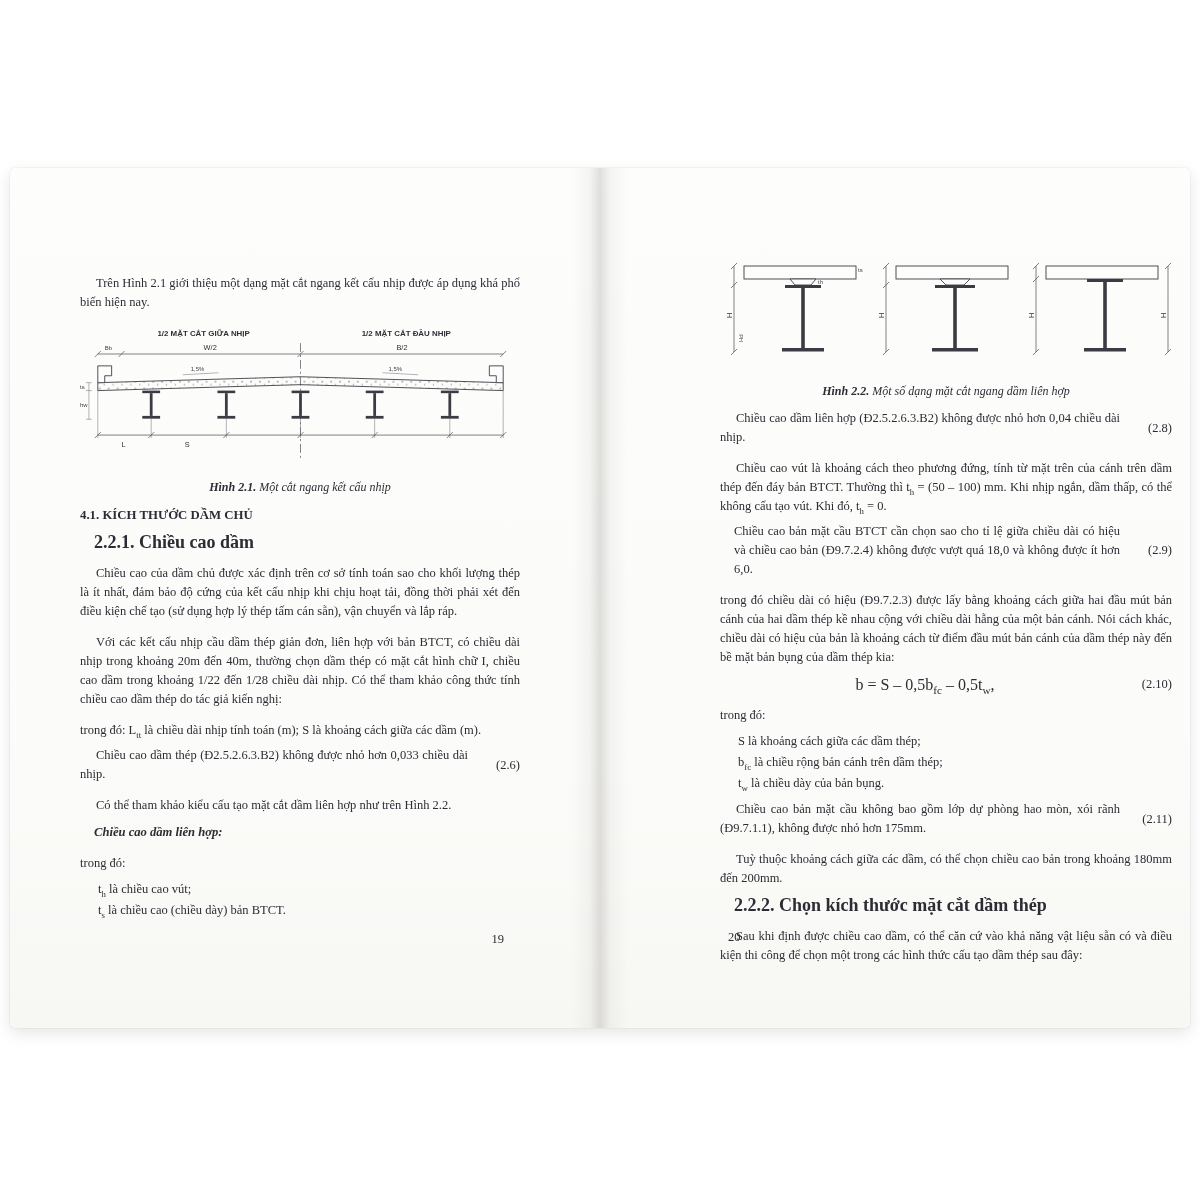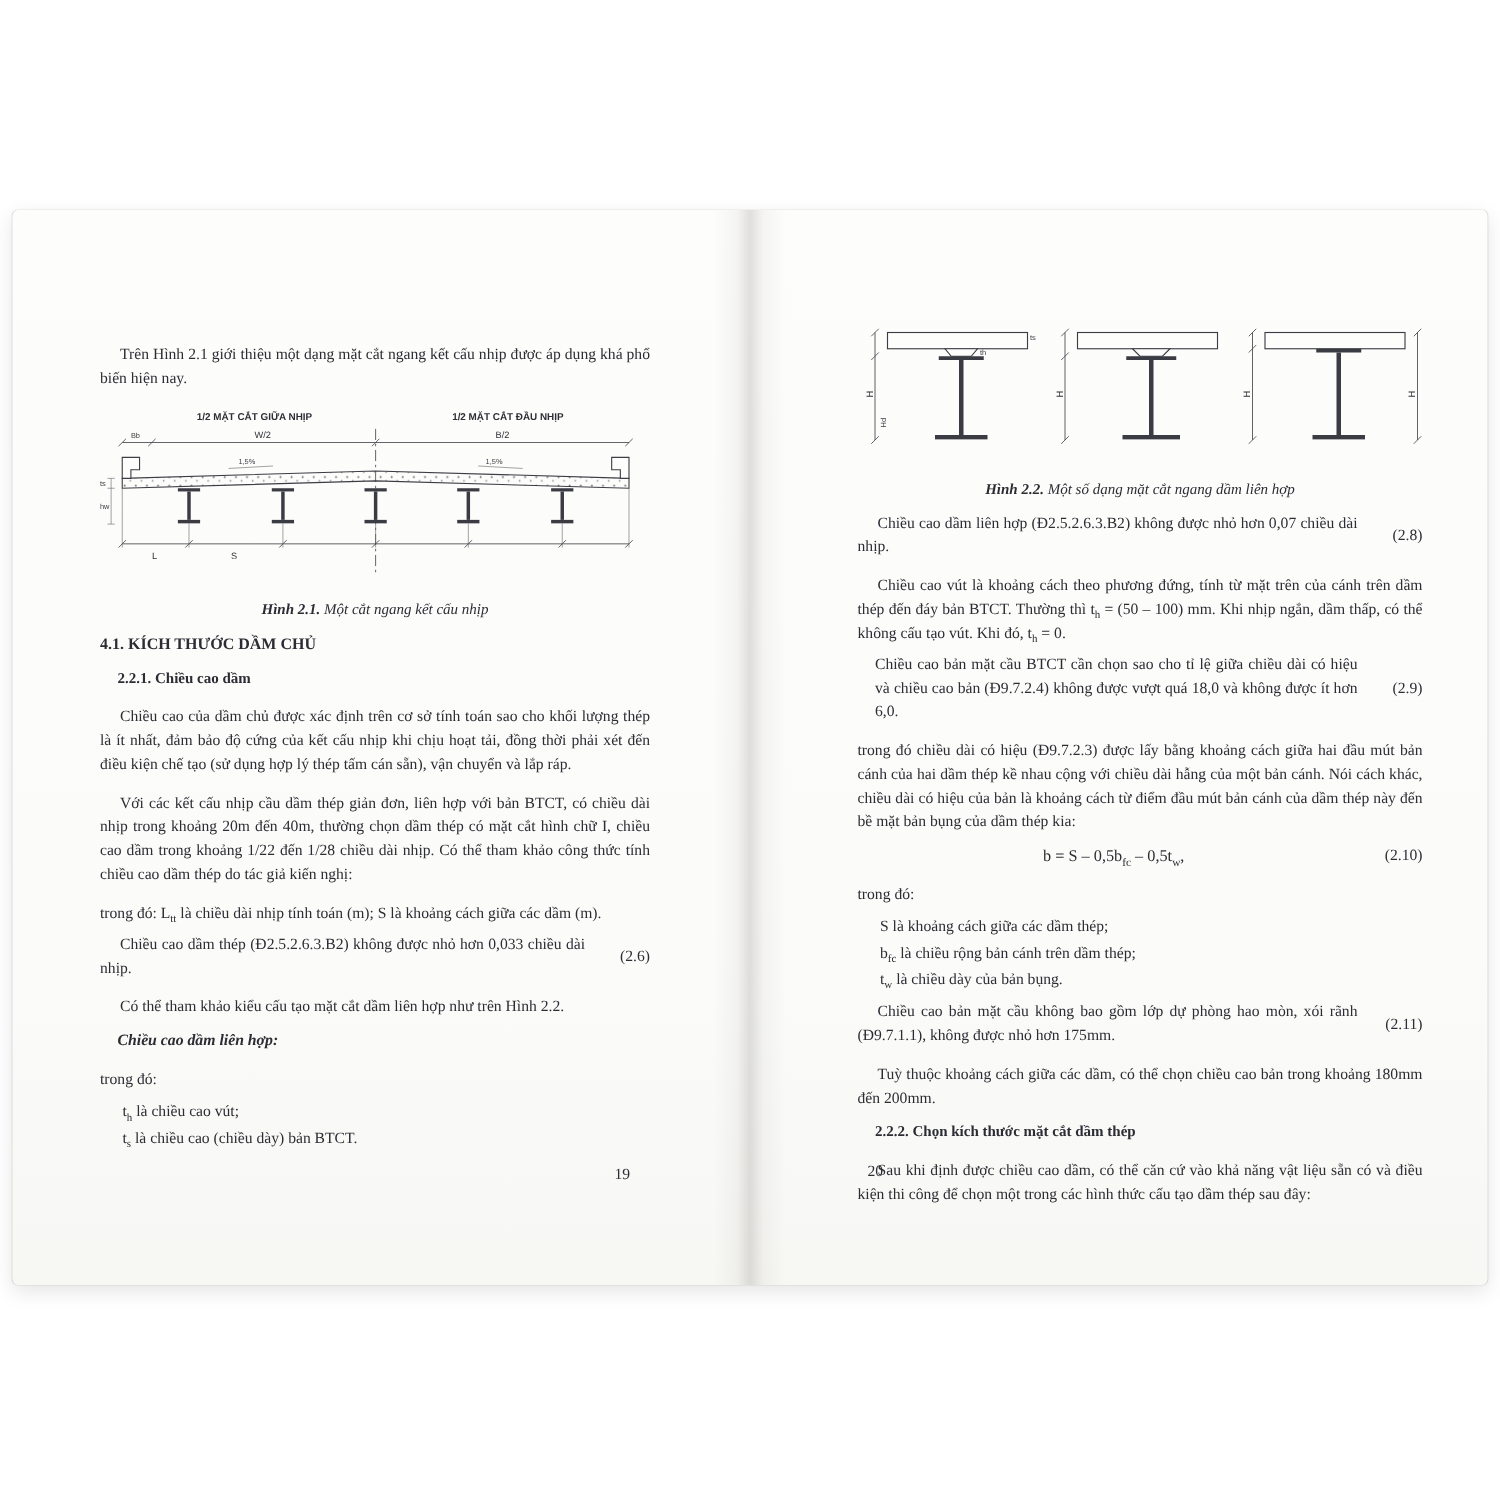--- a/index.html
+++ b/index.html
@@ -18,35 +18,35 @@
     background:repeating-linear-gradient(to right,#ececе7 0 1px,#fbfbf8 1px 3px);}
   .edge-stack.right{right:0;border-radius:0 5px 5px 0;
     background:repeating-linear-gradient(to left,#ececе7 0 1px,#fbfbf8 1px 3px);}
   .gutter{
     position:absolute;left:561px;top:0;width:58px;height:100%;
     background:linear-gradient(90deg,rgba(0,0,0,0) 0%,rgba(85,80,72,.05) 32%,
       rgba(70,64,58,.16) 50%,rgba(85,80,72,.05) 68%,rgba(0,0,0,0) 100%);
   }
   .page{position:absolute;top:0;height:100%;}
   .page.left{left:70px;width:440px;}
-  .page.right{left:676px;width:452px;}
+  .page.right{left:710px;width:452px;}
 
   .para{font-size:12.5px;line-height:19px;text-align:justify;margin:12px 0 6px 0;}
   .indent{text-indent:16px;}
   .block-indent{padding-left:14px;}
   .h-section{font-weight:bold;font-size:12.8px;line-height:19px;margin:10px 0 6px;}
-  .h-sub{font-weight:bold;font-size:12px;line-height:19px;margin:8px 0 6px;text-indent:14px;}
+  .h-sub{font-weight:bold;font-size:18px;line-height:19px;margin:8px 0 6px;text-indent:14px;}
   .h-italic{font-weight:bold;font-style:italic;font-size:12.6px;line-height:19px;margin:8px 0 6px;text-indent:14px;}
 
   .ptag{display:flex;align-items:center;margin:0 0 6px;}
   .ptag .ptext{flex:1;padding-right:10px;font-size:12.5px;line-height:19px;text-align:justify;}
   .ptag .tag{min-width:42px;text-align:right;font-size:12.5px;white-space:nowrap;}
 
   .eq-row{display:flex;align-items:center;margin:8px 0;}
-  .eq-row .eq{flex:1;text-align:center;font-size:13px;line-height:19px;}
+  .eq-row .eq{flex:1;text-align:center;font-size:16px;line-height:19px;}
   .eq-row .tag{min-width:42px;text-align:right;font-size:12.5px;white-space:nowrap;}
   .frac{display:inline-block;vertical-align:middle;text-align:center;margin:0 6px;}
   .frac .num{display:block;padding:0 5px 1px;border-bottom:1px solid #2c2c34;}
   .frac .den{display:block;padding:1px 5px 0;}
   .eq-unit{margin-left:4px;}
   sub{font-size:0.7em;line-height:0;}
 
   .defs-item{font-size:12.5px;line-height:21px;margin:0;padding-left:18px;}
   .caption{text-align:center;font-size:12px;line-height:17px;margin:5px 0 9px;}
   .cap-label{font-weight:bold;font-style:italic;}
@@ -255,21 +255,21 @@
           <text class="figsm" x="-58" y="136" transform="rotate(-90)">H</text>
         </g>
       </svg>
     </div>
 
     <p class="caption">
       <span class="cap-label">Hình 2.2.</span><span class="cap-text"> Một số dạng mặt cắt ngang dầm liên hợp</span>
     </p>
 
     <div class="ptag">
-      <span class="ptext indent">Chiều cao dầm liên hợp (Đ2.5.2.6.3.B2) không được nhỏ hơn 0,07 chiều dài nhịp.</span>
+      <span class="ptext indent">Chiều cao dầm liên hợp (Đ2.5.2.6.3.B2) không được nhỏ hơn 0,04 chiều dài nhịp.</span>
       <span class="tag">(2.8)</span>
     </div>
 
     <p class="para indent"><span>Chiều cao vút là khoảng cách theo phương đứng, tính từ mặt trên của cánh trên dầm thép đến đáy bản BTCT. Thường thì t</span><sub>h</sub><span> = (50 – 100) mm. Khi nhịp ngắn, dầm thấp, có thể không cấu tạo vút. Khi đó, t</span><sub>h</sub><span> = 0.</span></p>
 
     <div class="ptag">
       <span class="ptext block-indent">Chiều cao bản mặt cầu BTCT cần chọn sao cho tỉ lệ giữa chiều dài có hiệu và chiều cao bản (Đ9.7.2.4) không được vượt quá 18,0 và không được ít hơn 6,0.</span>
       <span class="tag">(2.9)</span>
     </div>
 

